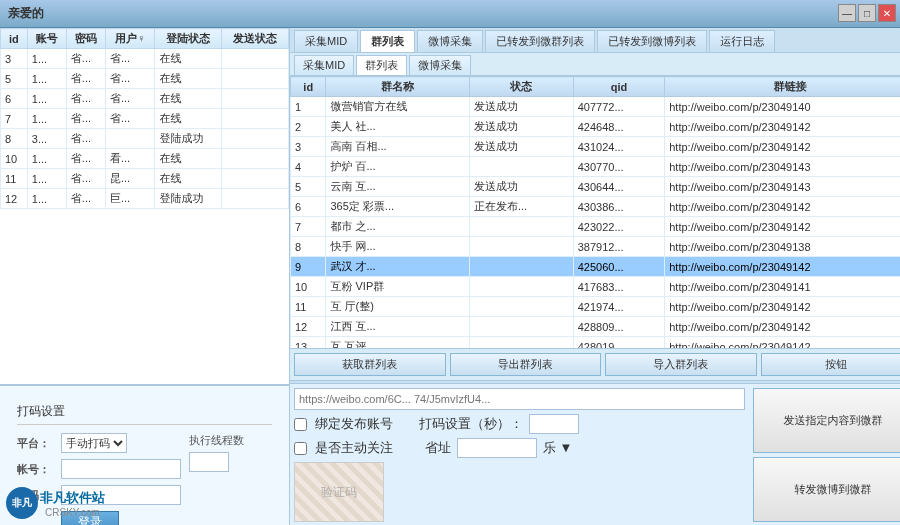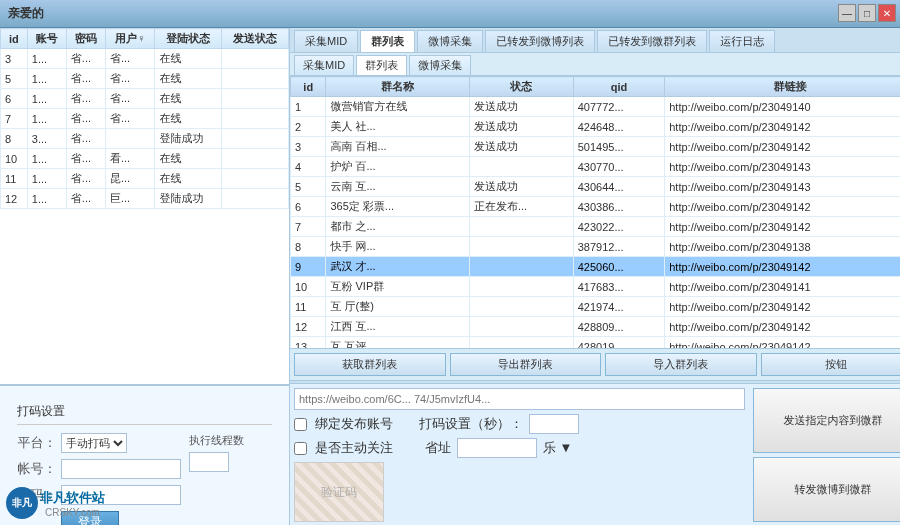--- a/index.html
+++ b/index.html
@@ -60,21 +60,21 @@
       background: #f0f8ff;
       border-top: 1px solid #aac8e0;
       padding: 17px;
       position: relative;
     }
     .login-settings-title {
       font-size: 12px; color: #333; margin-bottom: 8px;
       border-bottom: 1px solid #ccc; padding-bottom: 4px;
     }
     .form-row { display: flex; align-items: center; margin-bottom: 6px; gap: 4px; }
-    .form-label { width: 40px; text-align: center; color: #555; font-size: 13px; }
+    .form-label { width: 40px; text-align: left; color: #555; font-size: 11px; font-weight: bold; }
     .form-input {
       border: 1px solid #aac0d8; background: white; height: 20px;
       padding: 0 4px; font-size: 11px; color: #333;
     }
     .form-select {
       border: 1px solid #aac0d8; background: white; height: 20px;
       font-size: 11px; color: #333;
     }
     .login-btn {
       background: linear-gradient(to bottom, #6ab0e0, #4890c8);
@@ -339,22 +339,22 @@
       </div>
     </div>
   </div>
 
   <div class="right-panel">
 
     <div class="tabs-row1" id="top-tabs-row">
     <div class="tab">采集MID</div>
         <div class="tab active">群列表</div>
         <div class="tab">微博采集</div>
+        <div class="tab">已转发到微群列表</div>
         <div class="tab">已转发到微博列表</div>
-        <div class="tab">已转发到微群列表</div>
         <div class="tab">运行日志</div>
       </div>
 
     <div class="right-content">
       <div class="right-table-panel">
 
         <div class="subtabs-row" id="subtabs-row">
         <div class="subtab">采集MID</div>
             <div class="subtab active">群列表</div>
             <div class="subtab">微博采集</div>
@@ -383,21 +383,21 @@
                   <td>2</td>
                   <td>美人 社...</td>
                   <td>发送成功</td>
                   <td>424648...</td>
                   <td>http://weibo.com/p/23049142</td>
                 </tr>
                 <tr>
                   <td>3</td>
                   <td>高南 百相...</td>
                   <td>发送成功</td>
-                  <td>501495...</td>
+                  <td>431024...</td>
                   <td>http://weibo.com/p/23049142</td>
                 </tr>
                 <tr>
                   <td>4</td>
                   <td>护炉 百...</td>
                   <td></td>
                   <td>430770...</td>
                   <td>http://weibo.com/p/23049143</td>
                 </tr>
                 <tr>

